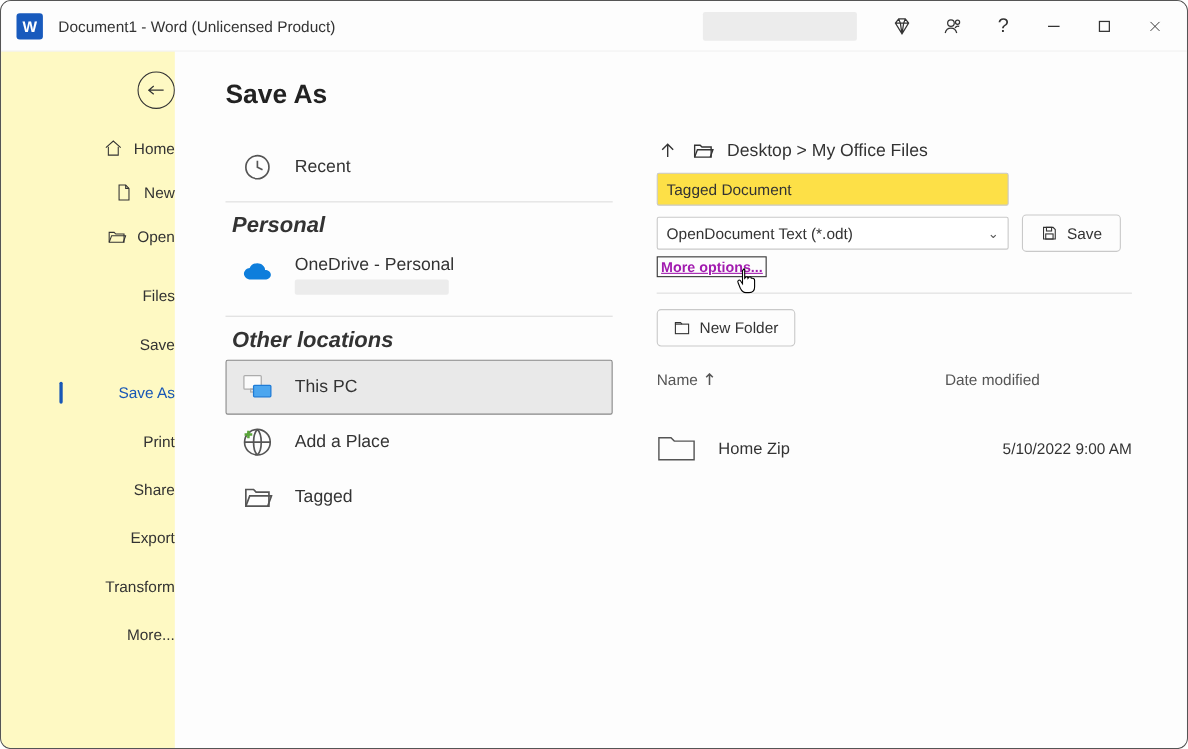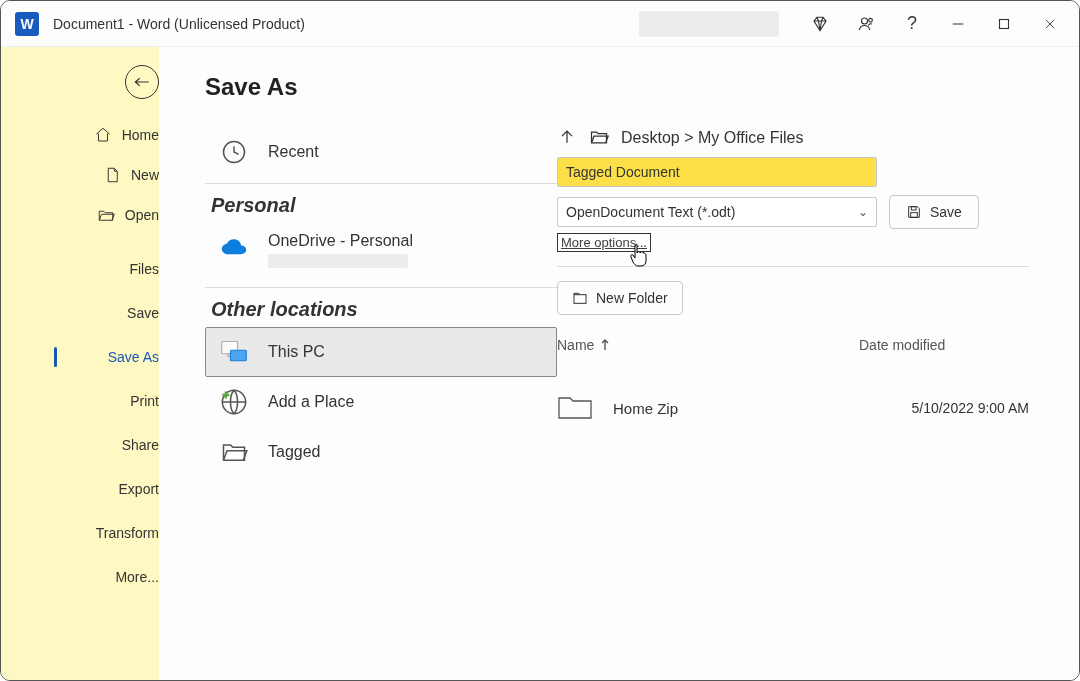--- a/index.html
+++ b/index.html
@@ -57,21 +57,21 @@
   .side-sub.active::before {
     content: ""; position: absolute; left: 0; top: 10px; width: 3px; height: 20px;
     background: #1857b6; border-radius: 2px;
   }
   .side-gap { height: 10px; }
 
   .main {
     flex: 1; background: #fdfdfd; padding: 26px 50px 20px 46px; overflow: auto;
   }
   .page-title { font-size: 24px; font-weight: 600; color: #222; margin-bottom: 26px; }
-  .two-col { display: flex; }
+  .two-col { display: flex; gap: 40px; }
 
   
   .loc-col { width: 352px; flex-shrink: 0; }
   .loc-item {
     height: 50px; display: flex; align-items: center; padding-left: 12px;
     font-size: 16px; color: #333; cursor: pointer;
     border: 1px solid transparent; border-radius: 2px;
   }
   .loc-item.acct { height: 58px; align-items: flex-start; padding-top: 8px; }
   .loc-item.selected { background: #e9e9e9; border: 1px solid #888; }
@@ -98,22 +98,22 @@
     padding: 0 8px; font-size: 14px; color: #333; background: #fff; cursor: pointer; text-align: center;
   }
   .filetype .chev { font-size: 12px; color: #555; }
   .save-btn {
     height: 34px; padding: 0 16px; border: 1px solid #c9c9c9; border-radius: 4px;
     display: flex; align-items: center; gap: 8px; font-size: 14px; color: #333;
     background: #fdfdfd; cursor: pointer;
   }
   .save-btn svg { width: 16px; height: 16px; stroke: #333; stroke-width: 1.5; fill: none; }
   .more-opts {
-    display: inline-block; font-size: 13px; color: #404040; text-decoration: underline;
-    border: 1px solid #333; padding: 1px 3px; margin-top: 4px; cursor: pointer;
+    display: inline-block; font-size: 13px; color: #a21caf; text-decoration: underline;
+    border: 1px solid #333; padding: 1px 3px; margin-top: 4px; cursor: pointer; font-weight: bold;
   }
   .cursor-ptr {
     position: absolute; width: 20px; height: 24px; pointer-events: none;
   }
   .hr { height: 1px; background: #ddd; margin: 14px 0; }
   .new-folder-btn {
     height: 34px; padding: 0 14px; border: 1px solid #c9c9c9; border-radius: 4px;
     display: inline-flex; align-items: center; gap: 8px; font-size: 14px; color: #333;
     background: #fdfdfd; cursor: pointer;
   }

